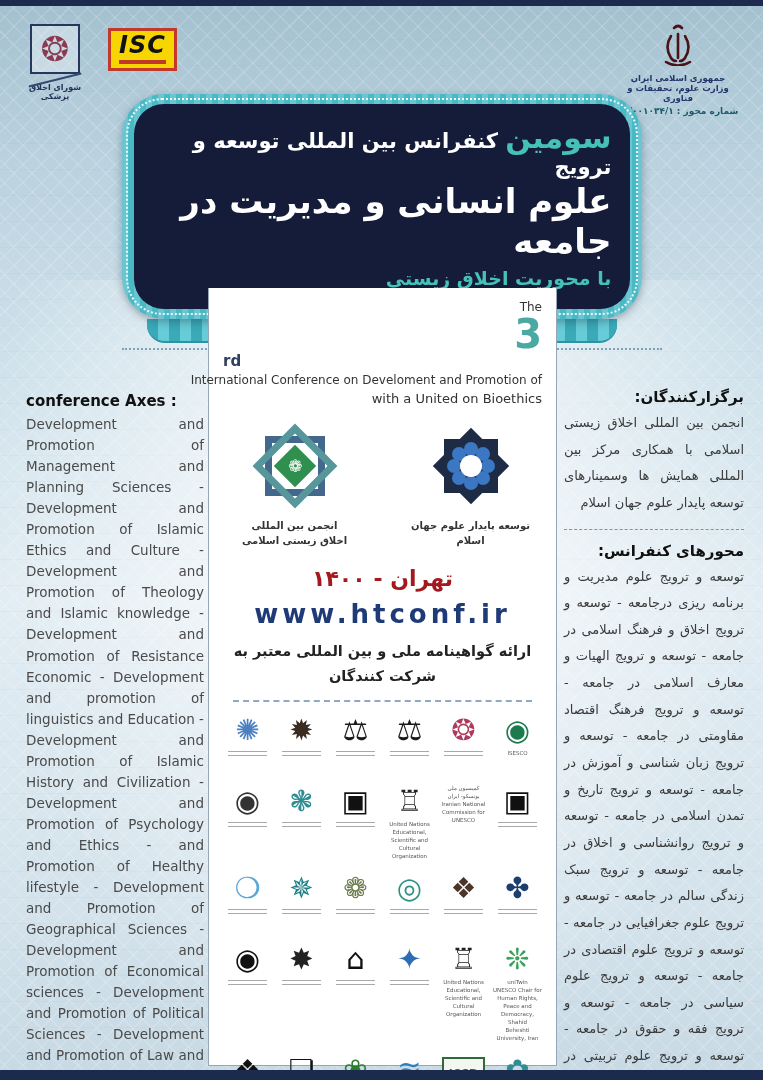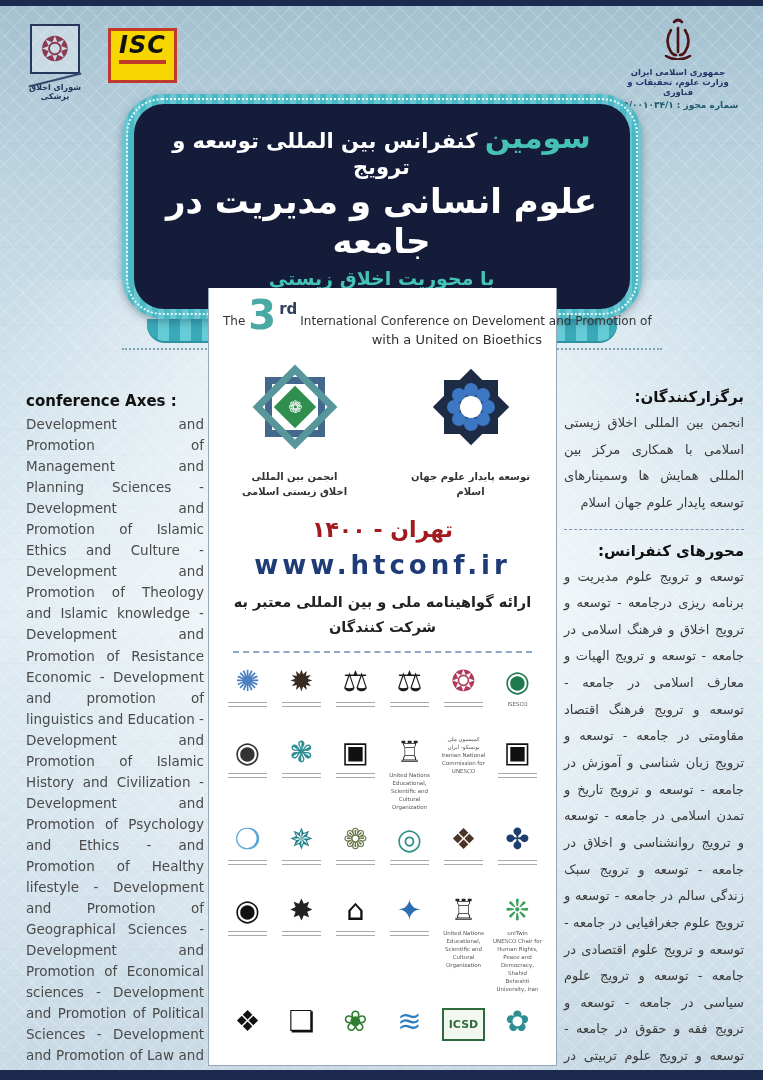--- a/index.html
+++ b/index.html
@@ -16,51 +16,51 @@
   .topbar{position:absolute;top:0;left:0;right:0;height:6px;background:#1c2a4d;}
   .botbar{position:absolute;bottom:0;left:0;right:0;height:10px;background:#1c2a4d;}
 
   
   .top-left{position:absolute;left:16px;top:24px;display:flex;gap:14px;align-items:flex-start;}
   .ethics-logo{width:78px;text-align:center;}
   .ethics-glyph{display:inline-block;font-size:34px;line-height:44px;color:#8c3a52;
     border:2px solid #26365c;padding:1px 9px;background:rgba(255,255,255,.35);}
   .ethics-squig{width:54px;margin:5px auto 2px;border-top:2px solid #37496f;transform:rotate(-14deg);}
   .ethics-cap{font-size:8px;font-weight:bold;color:#223258;}
-  .isc{margin-top:4px;background:#f6d500;border:3px solid #c0392b;padding:1px 8px 16px;text-align:center;}
+  .isc{margin-top:4px;background:#f6d500;border:3px solid #c0392b;padding:1px 8px 4px;text-align:center;}
   .isc span{font:italic bold 24px/26px "DejaVu Sans","Liberation Sans",sans-serif;color:#111;letter-spacing:1px;}
   .isc-strip{height:4px;background:#c0392b;margin-top:2px;}
 
   
-  .top-right{position:absolute;right:20px;top:16px;width:130px;text-align:center;}
+  .top-right{position:absolute;right:20px;top:22px;width:130px;text-align:center;}
   .gov1{font-size:8.5px;font-weight:bold;color:#23356b;margin-top:3px;}
   .gov2{font-size:8.5px;font-weight:bold;color:#23356b;}
   .gov3{font-size:9px;font-weight:bold;color:#1d5a6a;margin-top:3px;}
 
   
   .banner-wrap{position:absolute;left:50%;transform:translateX(-50%);top:94px;width:520px;text-align:center;}
   .frame{background:#49b9c6;border-radius:42px;padding:10px 12px;position:relative;
     box-shadow:0 3px 8px rgba(20,40,60,.35);
     background-image:repeating-linear-gradient(90deg,rgba(255,255,255,.18) 0 6px,transparent 6px 12px);}
   .frame::after{content:"";position:absolute;inset:4px;border:2px dotted #eafcfd;border-radius:36px;pointer-events:none;}
-  .inner{background:#141c3a;border-radius:30px;padding:16px 18px 20px;color:#fff;}
+  .inner{background:#141c3a;border-radius:30px;padding:16px 18px 20px;color:#fff;text-align:right;}
   .b1{font-size:21px;font-weight:bold;}
   .b1 .third{font-size:30px;color:#46c1b5;}
   .b2{font-size:34px;font-weight:bold;margin-top:2px;}
   .b3{font-size:19px;font-weight:bold;color:#46c1b5;margin-top:6px;}
   .ribbon{width:470px;height:22px;margin:0 auto;border-radius:0 0 18px 18px;border-bottom:2px solid #2d93a1;
     background:#49b9c6;
     background-image:repeating-linear-gradient(90deg,#3aa9b8 0 11px,#66ccd7 11px 22px);}
   .dotline{width:540px;margin:5px auto 0;border-bottom:2px dotted #7fa3b5;}
 
   
   .panel{position:absolute;left:208px;top:288px;width:349px;bottom:14px;background:#fff;
     border-left:1px solid #97a6b6;border-right:1px solid #97a6b6;border-bottom:1px solid #97a6b6;
     box-sizing:border-box;padding:12px 14px 8px;}
-  .t-row1{display:flex;align-items:flex-end;gap:3px;}
+  .t-row1{display:flex;align-items:flex-end;gap:3px;flex-direction:column;}
   .t-the{font-size:12px;color:#333;padding-bottom:2px;}
   .t-num{font-size:40px;line-height:30px;font-weight:bold;color:#4aa9a2;}
   .t-ord{font-size:15px;font-weight:bold;color:#30405f;align-self:flex-start;}
   .t-l1{font-size:12px;color:#333;padding-bottom:2px;white-space:nowrap;}
   .t-l2{font-size:15.5px;font-weight:bold;color:#23356b;margin-top:3px;white-space:nowrap;}
   .t-l3{font-size:13px;color:#333;text-align:right;margin-top:2px;}
 
   .org-row{display:flex;justify-content:center;gap:46px;margin-top:18px;}
   .org{width:130px;text-align:center;}
   .logo-knot{width:84px;height:84px;margin:0 auto;position:relative;}
@@ -70,21 +70,21 @@
     display:flex;align-items:center;justify-content:center;}
   .knot-core span{transform:rotate(-45deg);color:#fff;font-size:17px;}
   .logo-star{width:84px;height:84px;margin:0 auto;position:relative;}
   .logo-star::before{content:"";position:absolute;inset:15px;background:#1d2b45;}
   .logo-star::after{content:"";position:absolute;inset:15px;background:#1d2b45;transform:rotate(45deg);}
   .star-ring{position:absolute;left:50%;top:50%;width:8px;height:8px;z-index:2;border-radius:50%;
     transform:translate(-50%,-50%);background:transparent;
     box-shadow:0 -17px 0 3px #3b77c2,12px -12px 0 3px #3b77c2,17px 0 0 3px #3b77c2,12px 12px 0 3px #3b77c2,
       0 17px 0 3px #3b77c2,-12px 12px 0 3px #3b77c2,-17px 0 0 3px #3b77c2,-12px -12px 0 3px #3b77c2;}
   .star-core{position:absolute;inset:31px;background:#fff;border-radius:50%;z-index:3;}
-  .org-cap{font-size:10px;font-weight:bold;color:#333;line-height:1.5;margin-top:20px;}
+  .org-cap{font-size:10px;font-weight:bold;color:#333;line-height:1.5;margin-top:10px;}
 
   .city{font-size:22px;font-weight:bold;color:#a3191d;text-align:center;margin-top:18px;}
   .site{font-size:26px;font-weight:bold;color:#1f3b77;text-align:center;letter-spacing:4px;margin-top:8px;}
   .cert{font-size:14.5px;font-weight:bold;color:#222;text-align:center;line-height:1.7;margin-top:10px;}
   .dash{border-top:2px dashed #8fa8c8;width:94%;margin:12px auto 8px;}
   .sp-title{font-size:17px;font-weight:bold;color:#1a2340;text-align:center;margin-top:4px;}
   #sponsor-grid{display:grid;grid-template-columns:repeat(6,1fr);gap:9px 5px;margin-top:10px;}
   .sp-cell{text-align:center;min-height:62px;}
   .sp-icon{display:block;font-size:29px;line-height:36px;}
   .sp-box{display:inline-block;border:2px solid;font-weight:bold;font-size:11px;padding:8px 5px;margin:5px 0 3px;background:#f2f7ef;}

